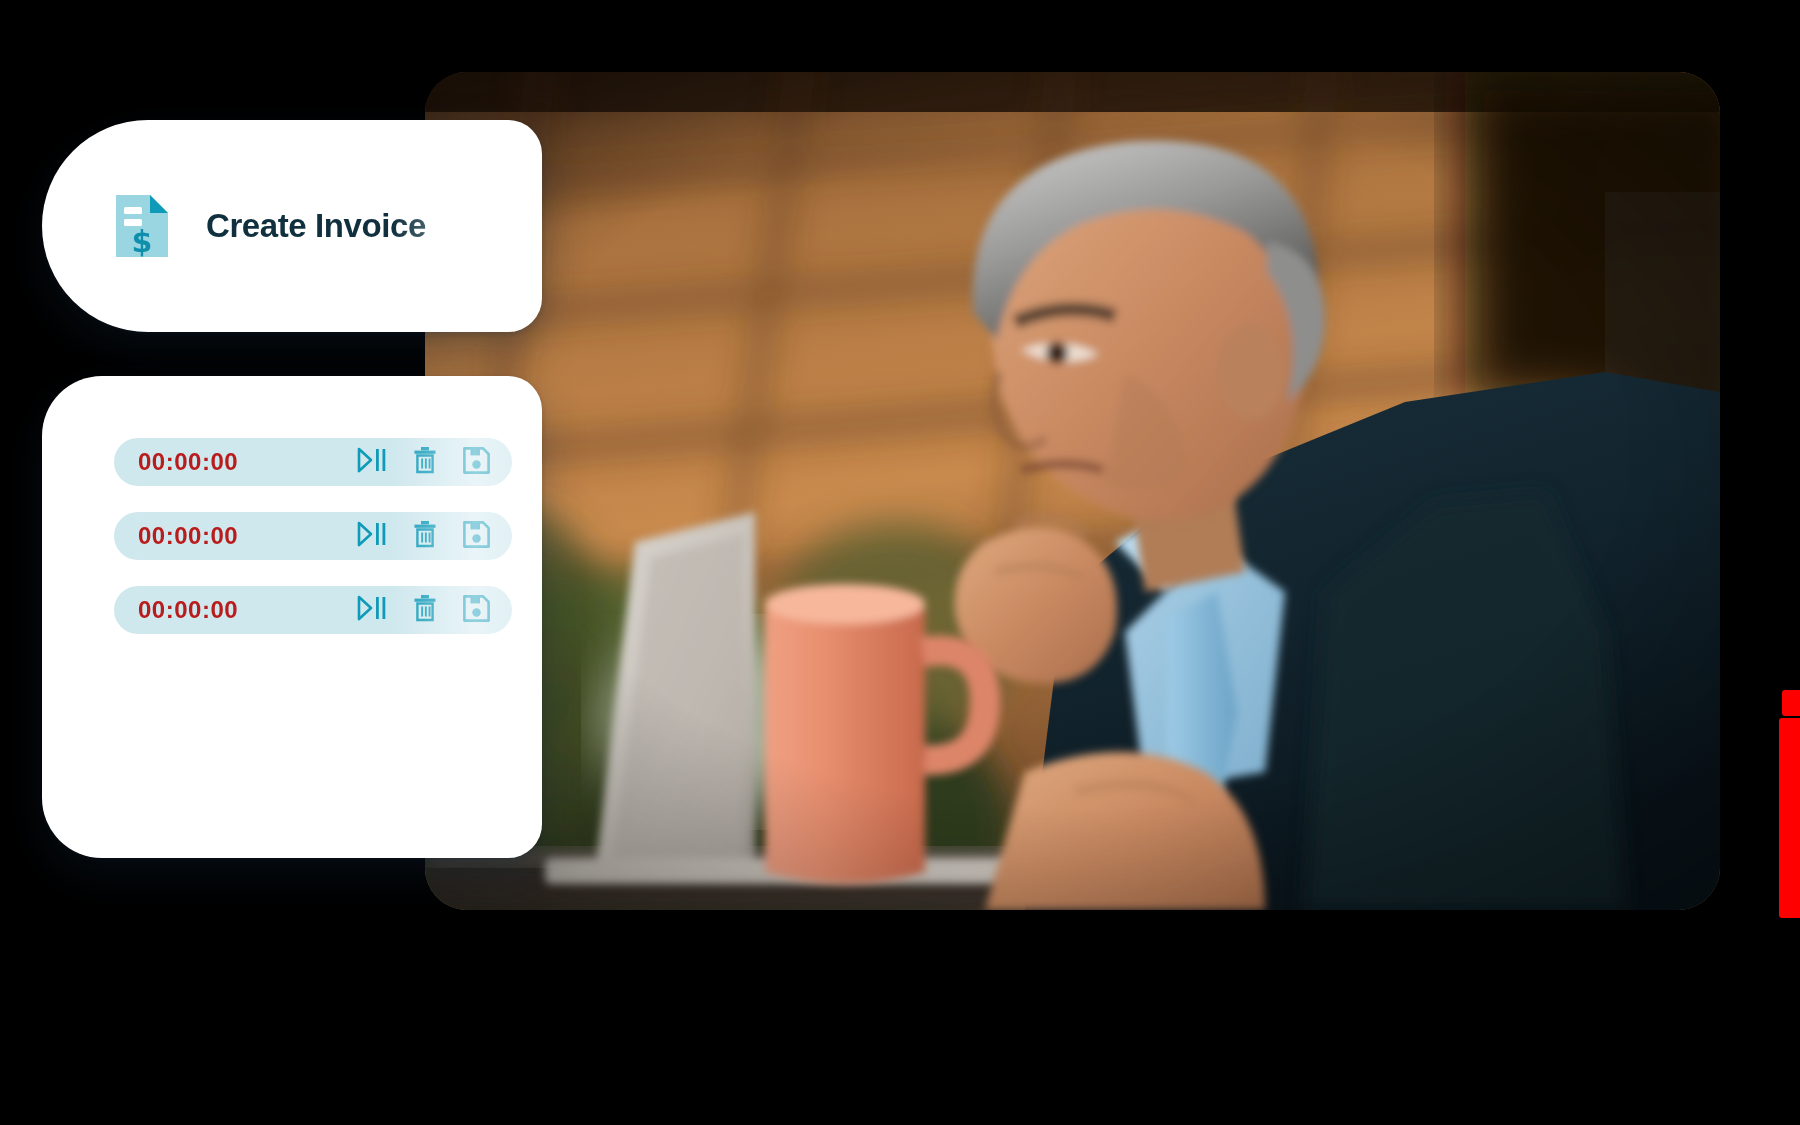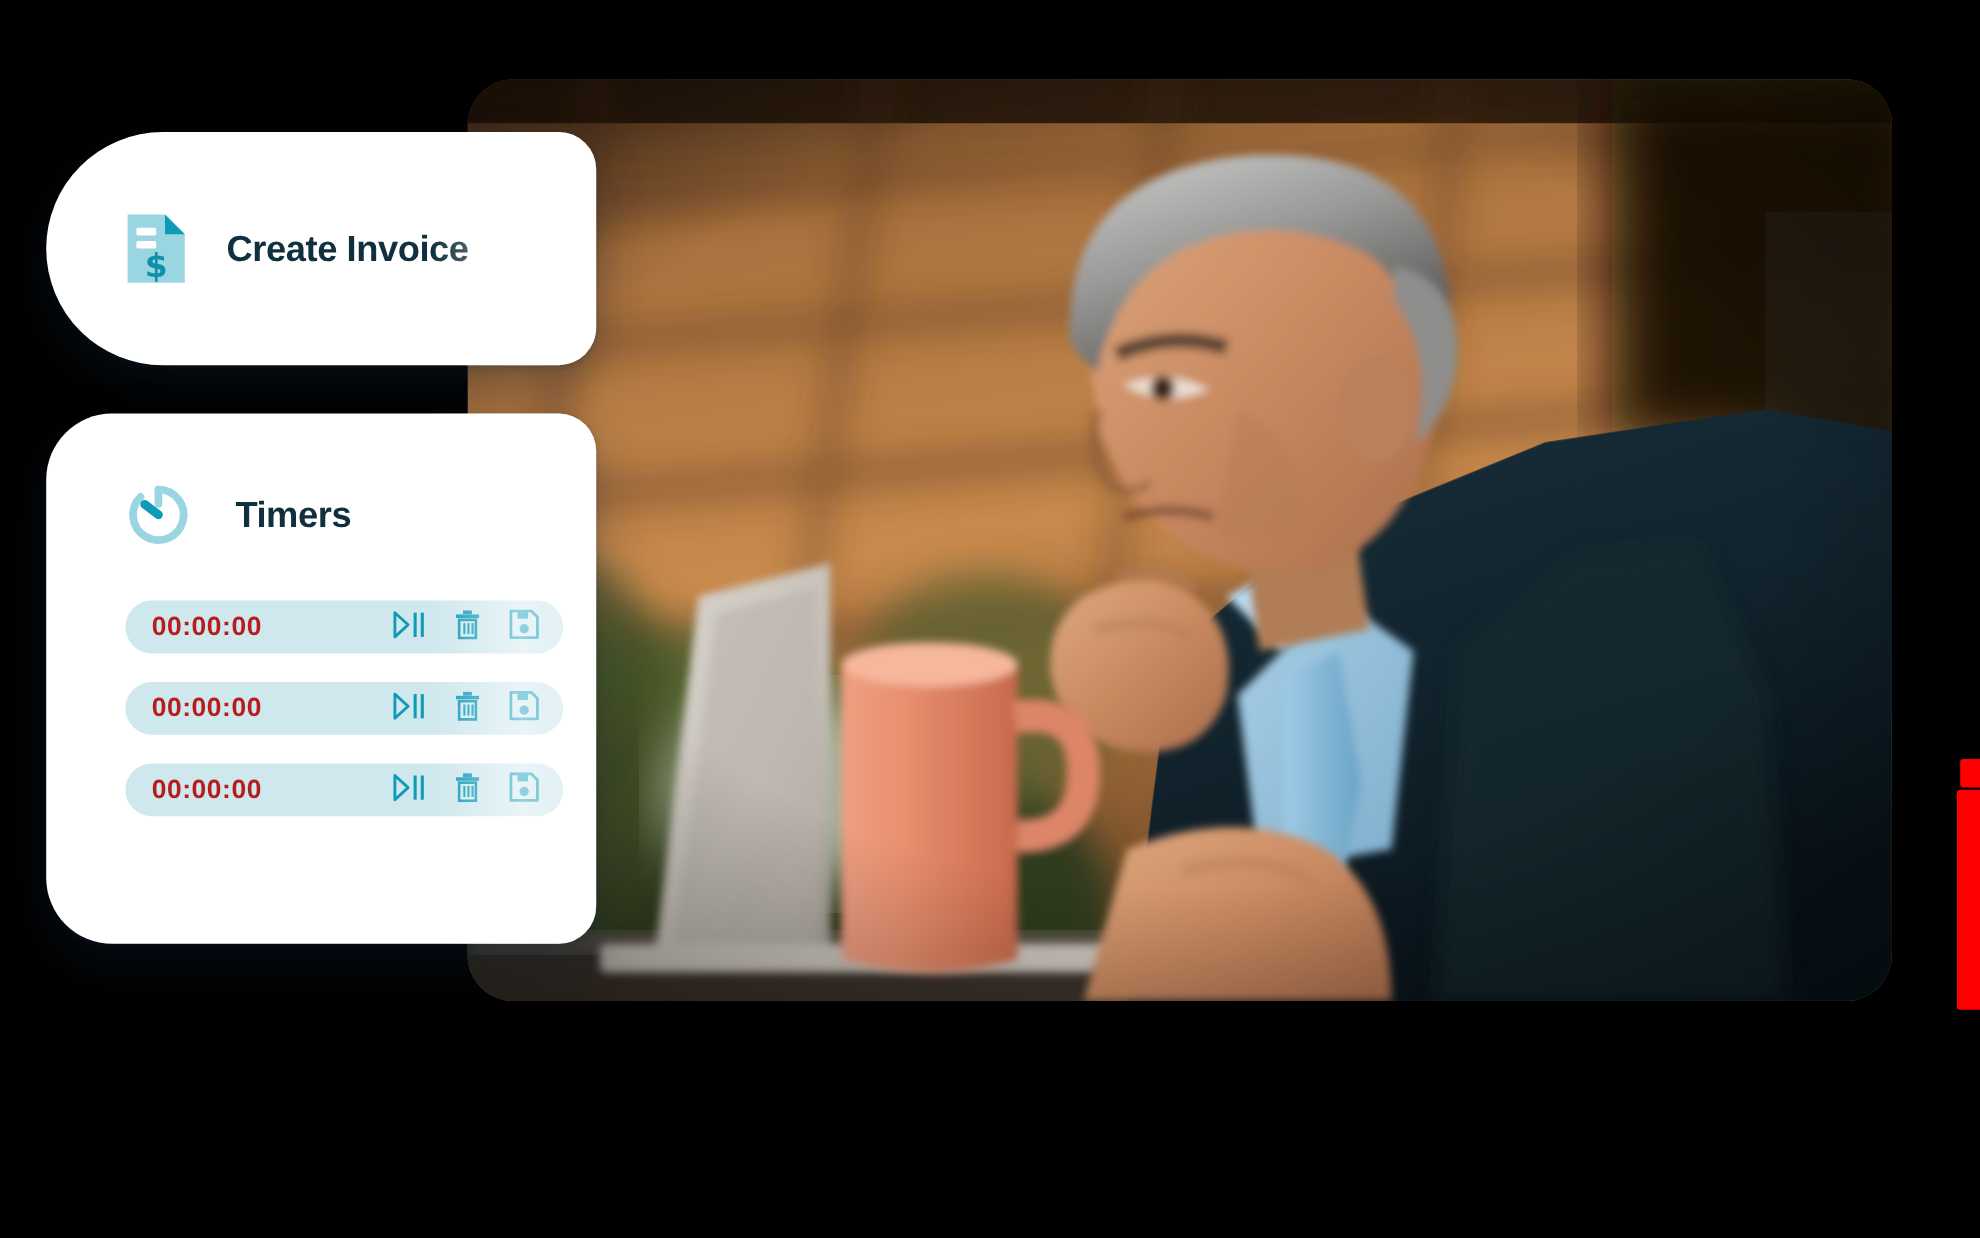--- a/index.html
+++ b/index.html
@@ -257,30 +257,20 @@
         <rect x="10" y="14" width="18" height="7" rx="1.5" fill="#ffffff"></rect>
         <rect x="10" y="26" width="18" height="7" rx="1.5" fill="#ffffff"></rect>
         <text x="28" y="59" text-anchor="middle" font-family="DejaVu Sans, sans-serif" font-size="30" font-weight="bold" fill="#0f8fab">$</text>
       </svg>
     </span>
     <span class="card-title">Create Invoice</span>
   </div>
 
   <div class="card card-timers">
 
-    <div class="timers-head">
-      <span class="icon-wrap">
-        <svg width="60" height="60" viewBox="0 0 60 60" aria-hidden="true">
-          <path d="M30 7 A23 23 0 1 1 13.7 13.7" fill="none" stroke="#9ad5e2" stroke-width="7" stroke-linecap="round"></path>
-          <path d="M30 7 L30 20" stroke="#9ad5e2" stroke-width="7" stroke-linecap="round"></path>
-          <path d="M30 30 L17.5 20.5" stroke="#0f9ab8" stroke-width="8" stroke-linecap="round"></path>
-        </svg>
-      </span>
-      <span class="card-title">Timers</span>
-    </div>
 
     <div class="timer-list">
 
       <div class="timer-row">
         <span class="timer-value">00:00:00</span>
         <span class="timer-actions">
           <span class="ticon">
             <svg width="30" height="26" viewBox="0 0 30 26" aria-hidden="true">
               <path d="M2 2 L14 13 L2 24 Z" fill="none" stroke="#0f9ab8" stroke-width="2.6" stroke-linejoin="round"></path>
               <rect x="19" y="2" width="2.8" height="22" fill="#0f9ab8"></rect>

